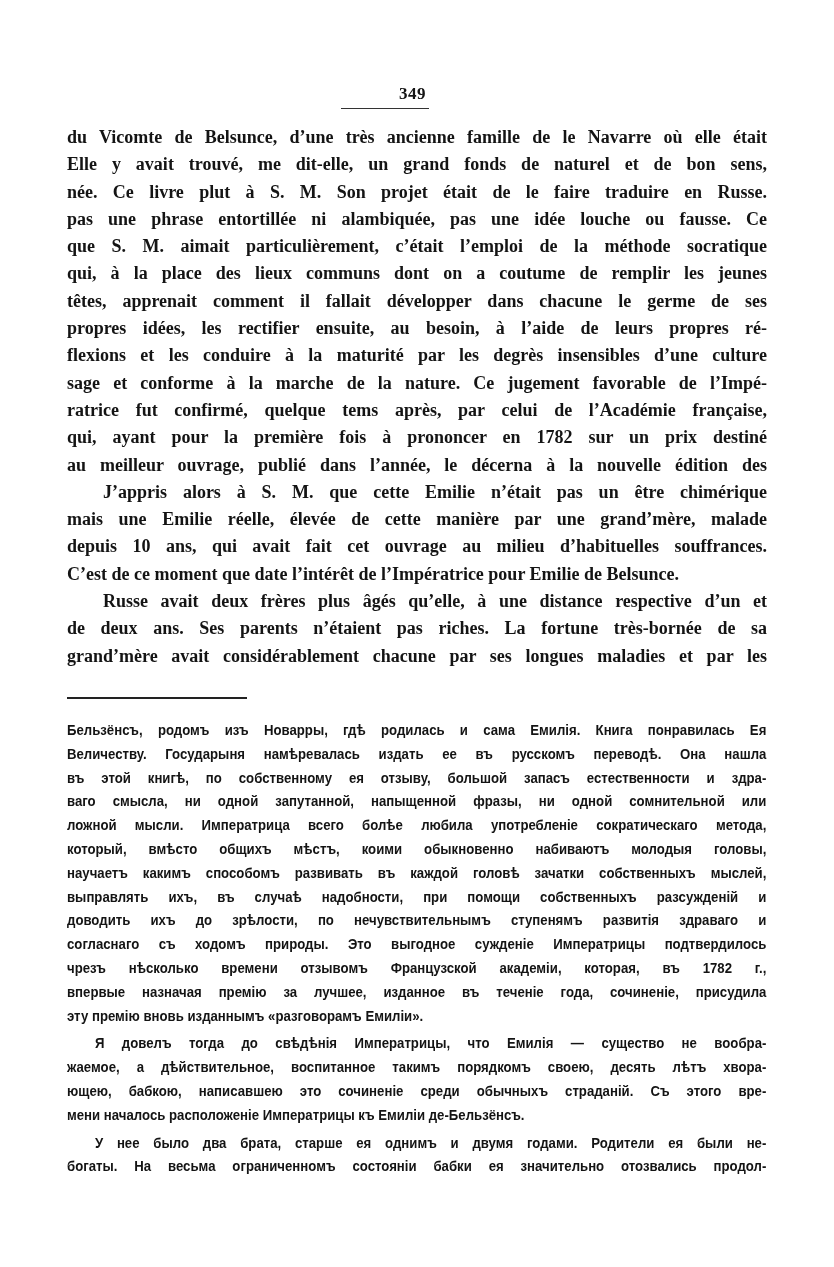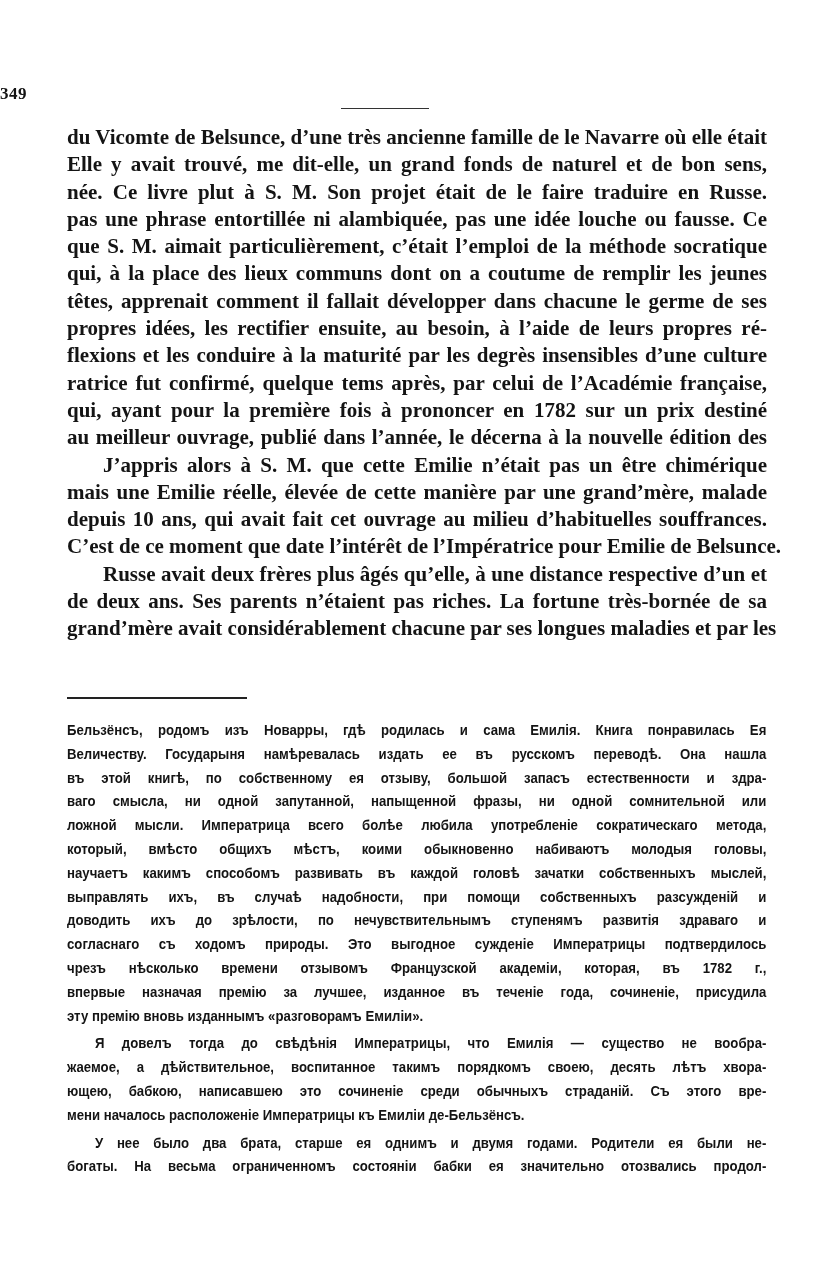--- a/index.html
+++ b/index.html
@@ -8,40 +8,41 @@
       height: 1267px;
       background: #ffffff;
       position: relative;
       overflow: hidden;
       color: #141414;
     }
     .page-number {
       position: absolute;
       left: 0; width: 825px;
       top: 84px;
+      text-align: center;
       font-family: "Liberation Serif", serif;
       font-weight: bold;
       font-size: 17px;
       letter-spacing: 0.5px;
     }
     .page-rule {
       position: absolute;
       left: 341px;
       width: 88px;
       top: 108px;
       height: 1px;
       background: #333;
     }
     .main-text {
       position: absolute;
       left: 67px;
       width: 700px;
       top: 124px;
       font-family: "Liberation Serif", serif;
-      font-size: 21px;
+      font-size: 18px;
       line-height: 27.3px;
       font-weight: bold;
     }
     .main-text .line {
       display: block;
       text-align: justify;
       text-align-last: justify;
       white-space: nowrap;
     }
     .main-text .line.last {
@@ -88,20 +89,21 @@
 <div class="main-text" id="main-text">
     <span class="line">du Vicomte de Belsunce, d’une très ancienne famille de le Navarre où elle était</span>
     <span class="line">Elle y avait trouvé, me dit-elle, un grand fonds de naturel et de bon sens,</span>
     <span class="line">née. Ce livre plut à S. M. Son projet était de le faire traduire en Russe.</span>
     <span class="line">pas une phrase entortillée ni alambiquée, pas une idée louche ou fausse. Ce</span>
     <span class="line">que S. M. aimait particulièrement, c’était l’emploi de la méthode socratique</span>
     <span class="line">qui, à la place des lieux communs dont on a coutume de remplir les jeunes</span>
     <span class="line">têtes, apprenait comment il fallait développer dans chacune le germe de ses</span>
     <span class="line">propres idées, les rectifier ensuite, au besoin, à l’aide de leurs propres ré-</span>
     <span class="line">flexions et les conduire à la maturité par les degrès insensibles d’une culture</span>
+    <span class="line">sage et conforme à la marche de la nature. Ce jugement favorable de l’Impé-</span>
     <span class="line">ratrice fut confirmé, quelque tems après, par celui de l’Académie française,</span>
     <span class="line">qui, ayant pour la première fois à prononcer en 1782 sur un prix destiné</span>
     <span class="line">au meilleur ouvrage, publié dans l’année, le décerna à la nouvelle édition des</span>
     <span class="line indent">J’appris alors à S. M. que cette Emilie n’était pas un être chimérique</span>
     <span class="line">mais une Emilie réelle, élevée de cette manière par une grand’mère, malade</span>
     <span class="line">depuis 10 ans, qui avait fait cet ouvrage au milieu d’habituelles souffrances.</span>
     <span class="line last">C’est de ce moment que date l’intérêt de l’Impératrice pour Emilie de Belsunce.</span>
     <span class="line indent">Russe avait deux frères plus âgés qu’elle, à une distance respective d’un et</span>
     <span class="line">de deux ans. Ses parents n’étaient pas riches. La fortune très-bornée de sa</span>
     <span class="line">grand’mère avait considérablement chacune par ses longues maladies et par les</span>

